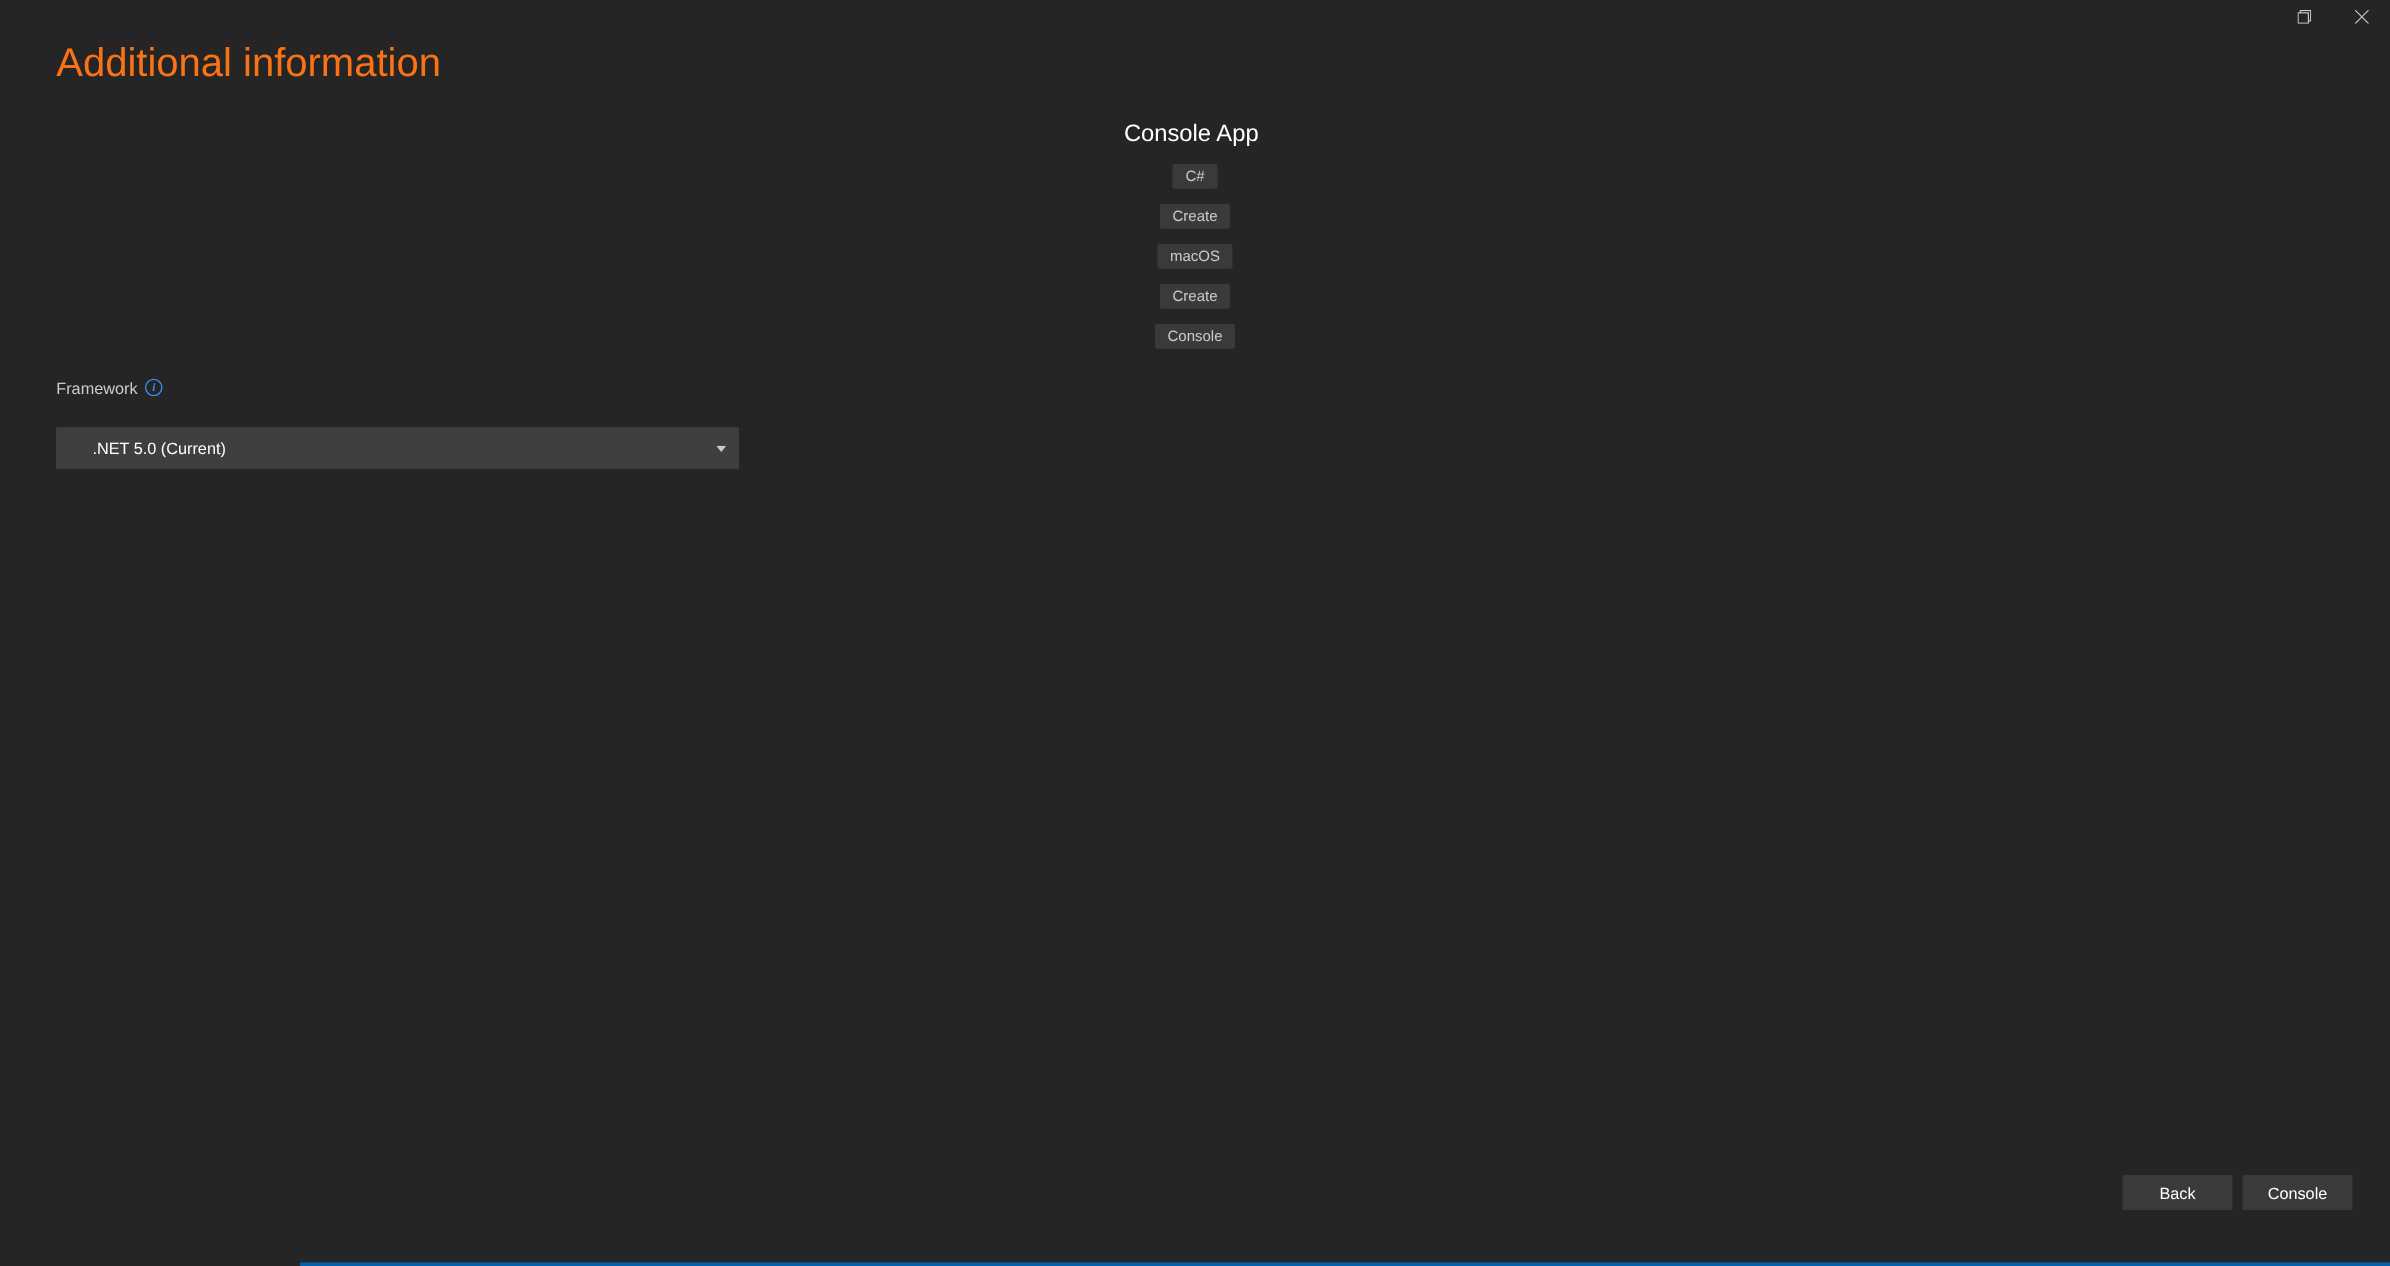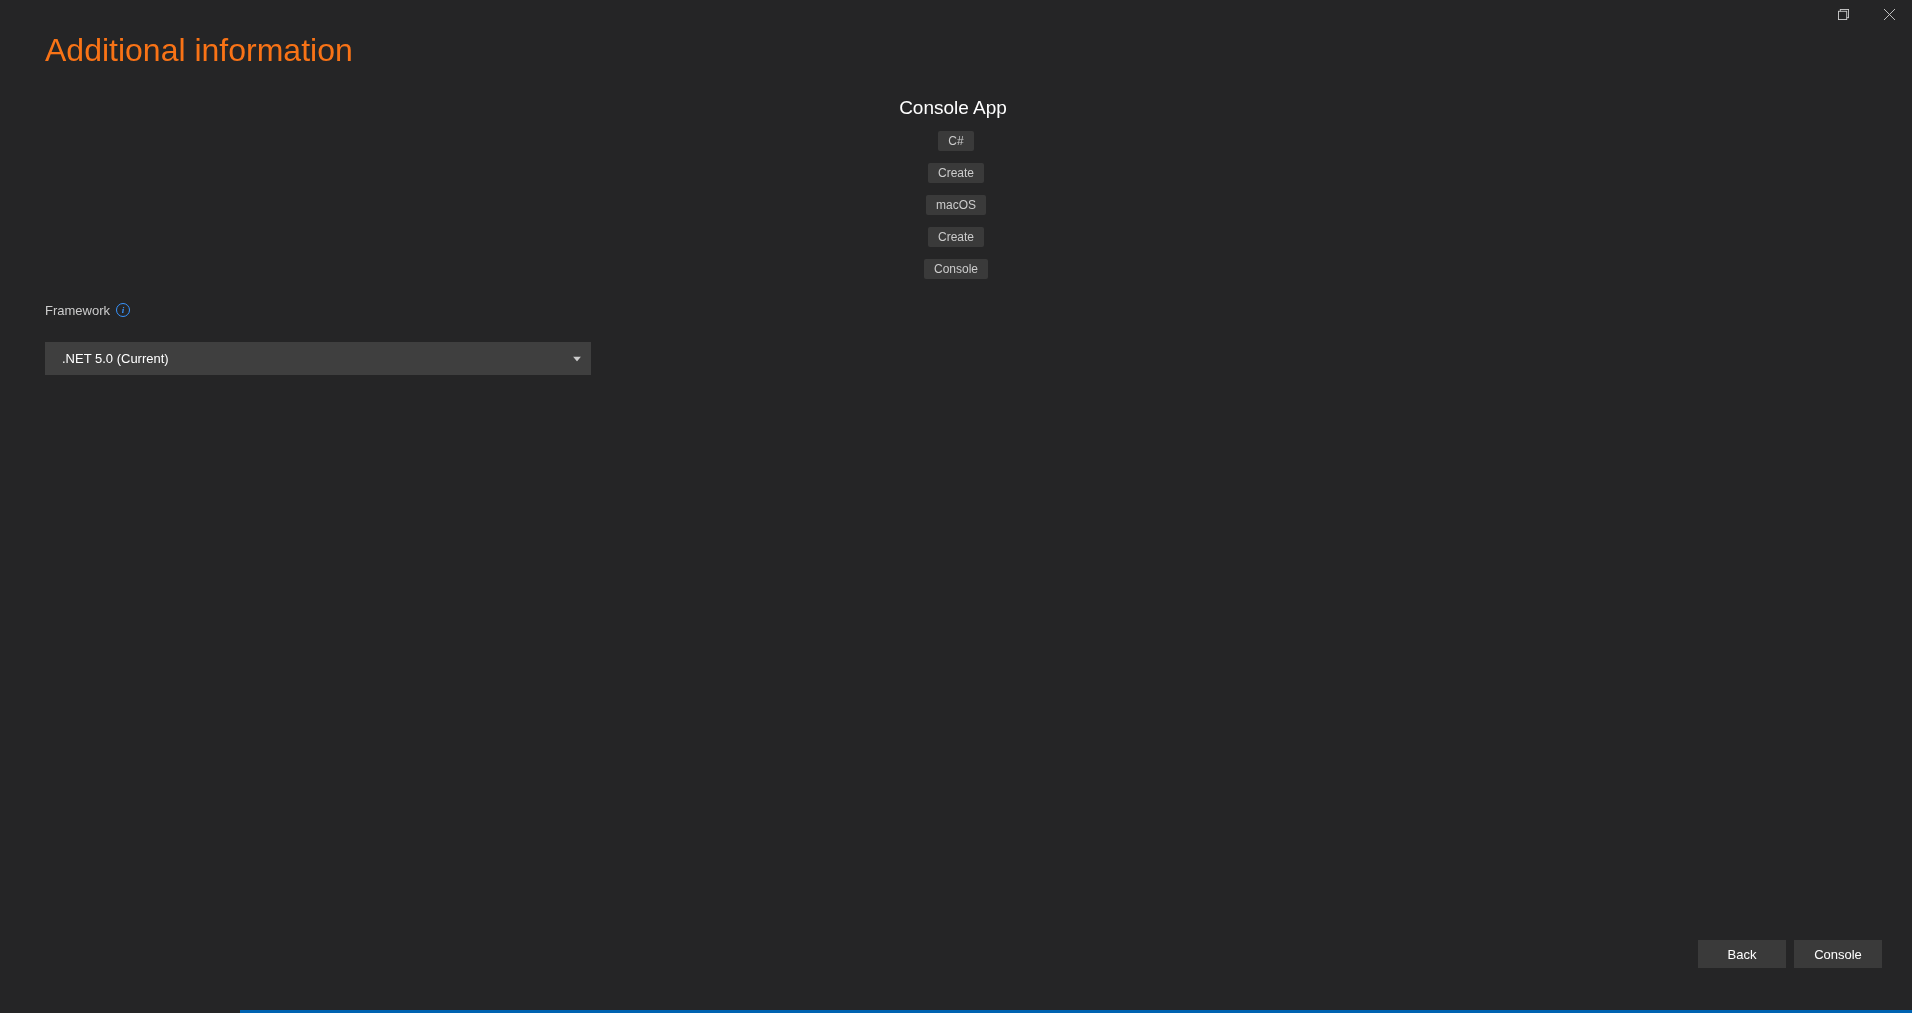--- a/index.html
+++ b/index.html
@@ -93,21 +93,21 @@
     position: relative;
     width: 546px;
   }
   .select {
     width: 100%;
     height: 33px;
     background-color: #3f3f3f;
     border: 1px solid #3f3f3f;
     color: #ffffff;
     font-size: 13px;
-    padding: 0 16px;
+    padding: 0 28px;
     appearance: none;
     outline: none;
     cursor: pointer;
   }
   .select-caret {
     position: absolute;
     right: 10px;
     top: 50%;
     transform: translateY(-50%);
     pointer-events: none;

